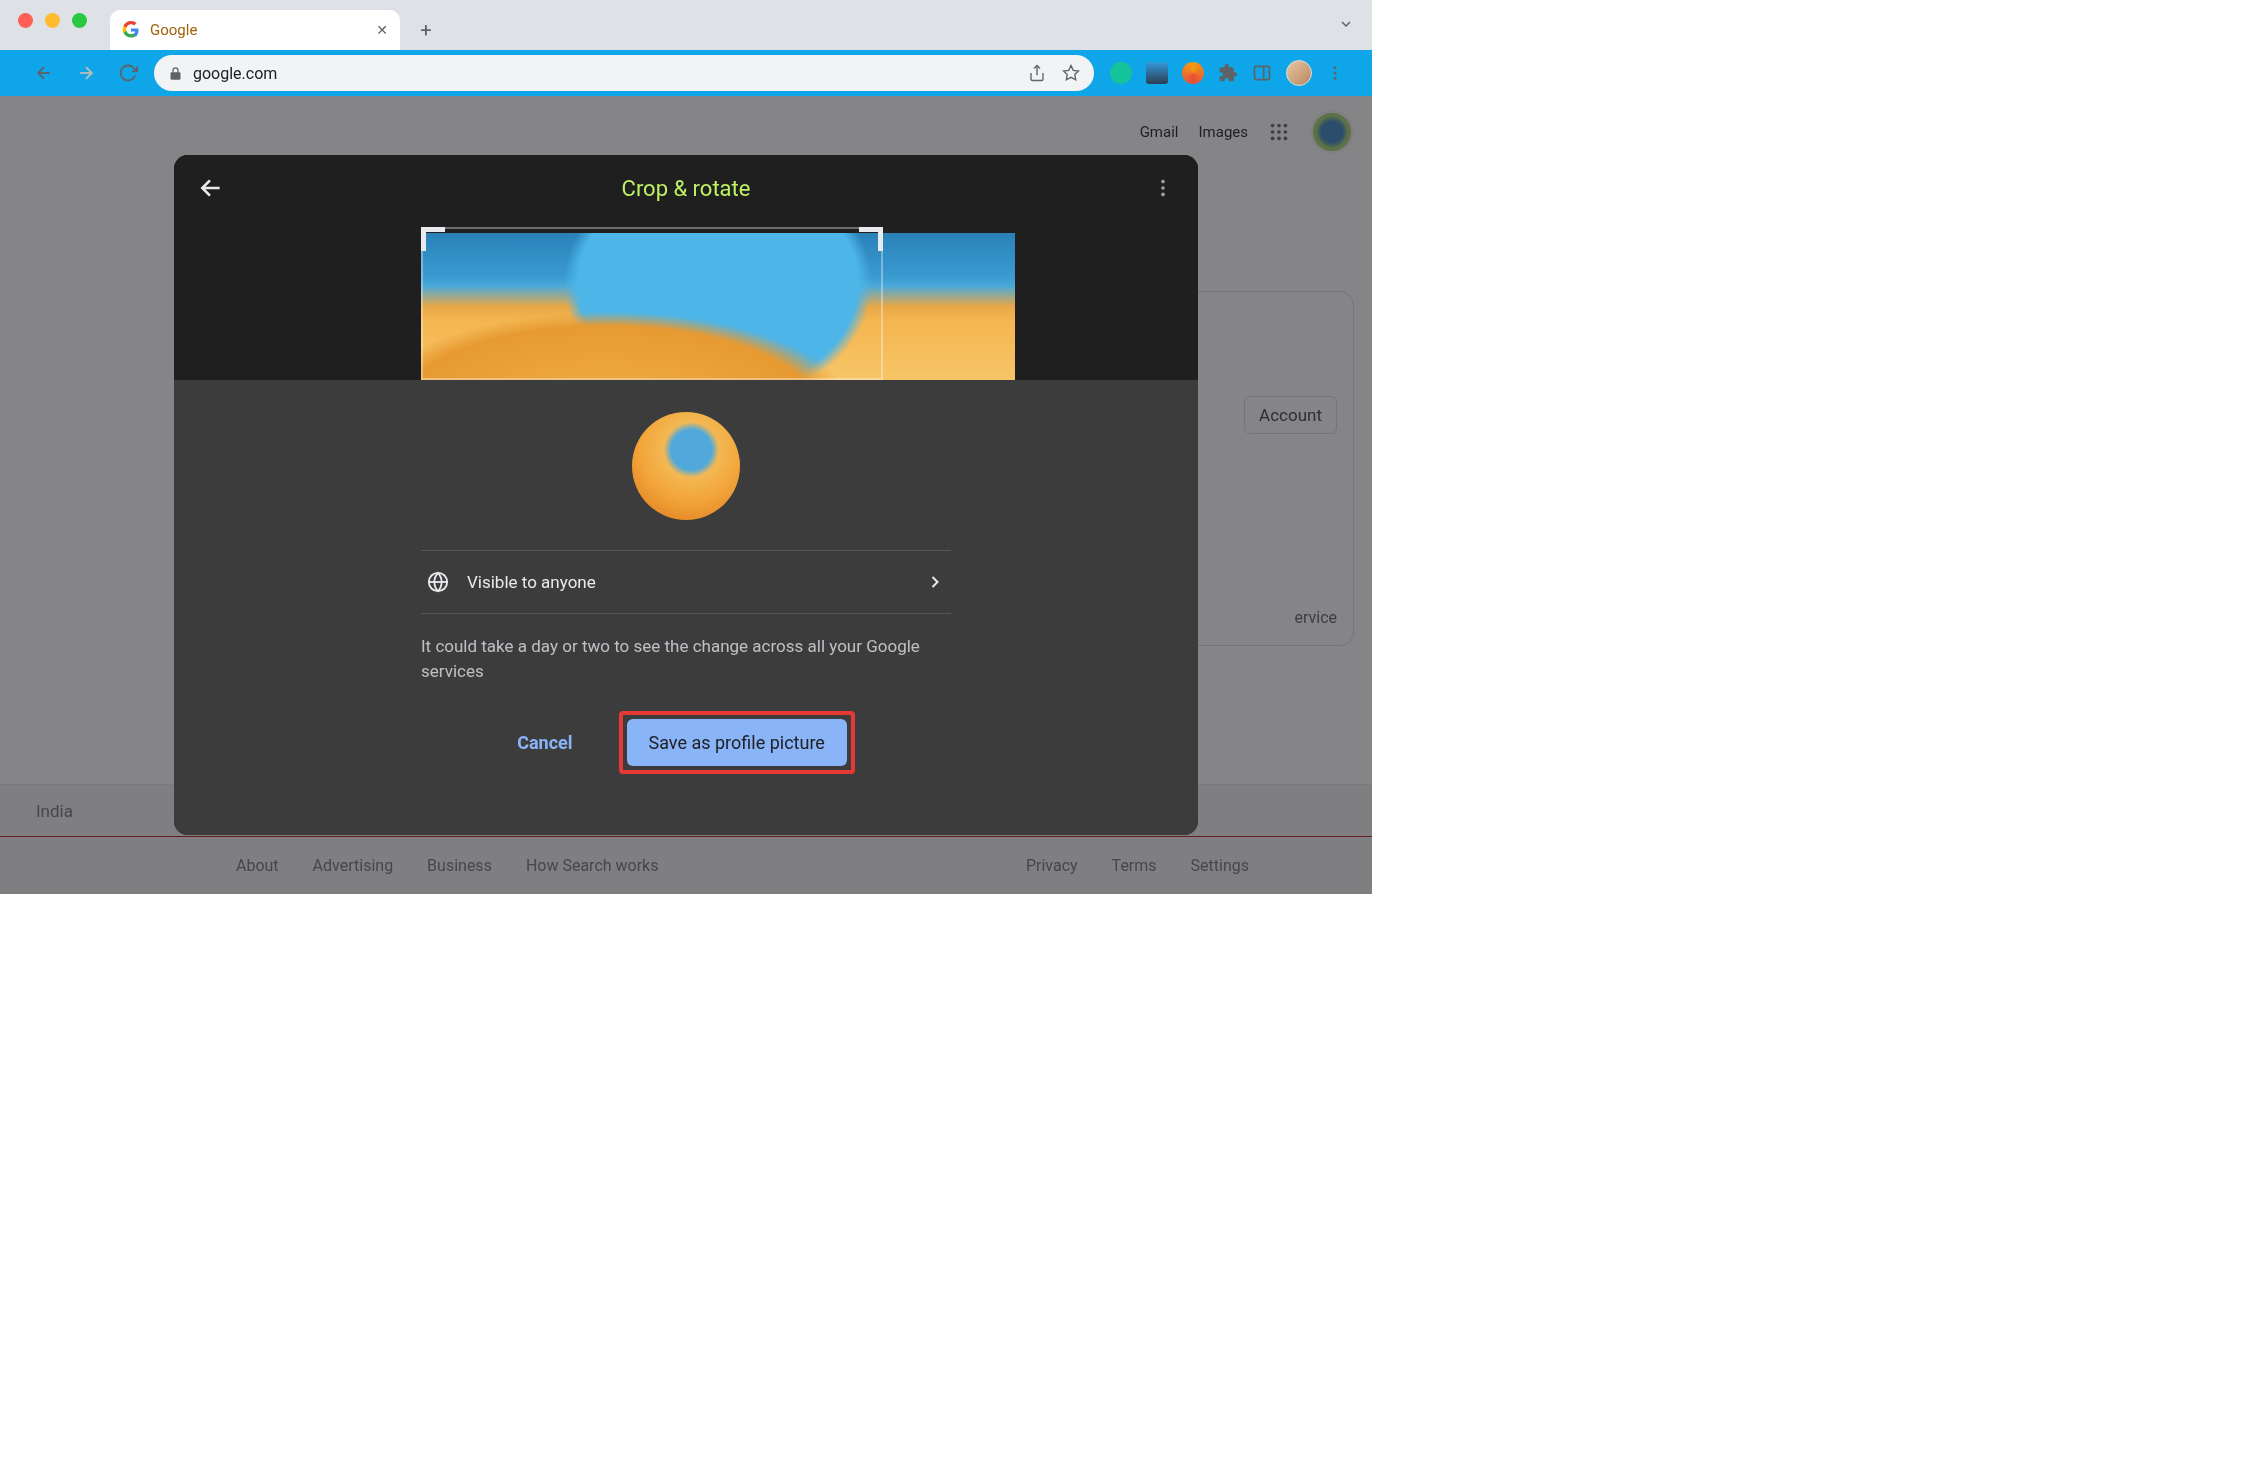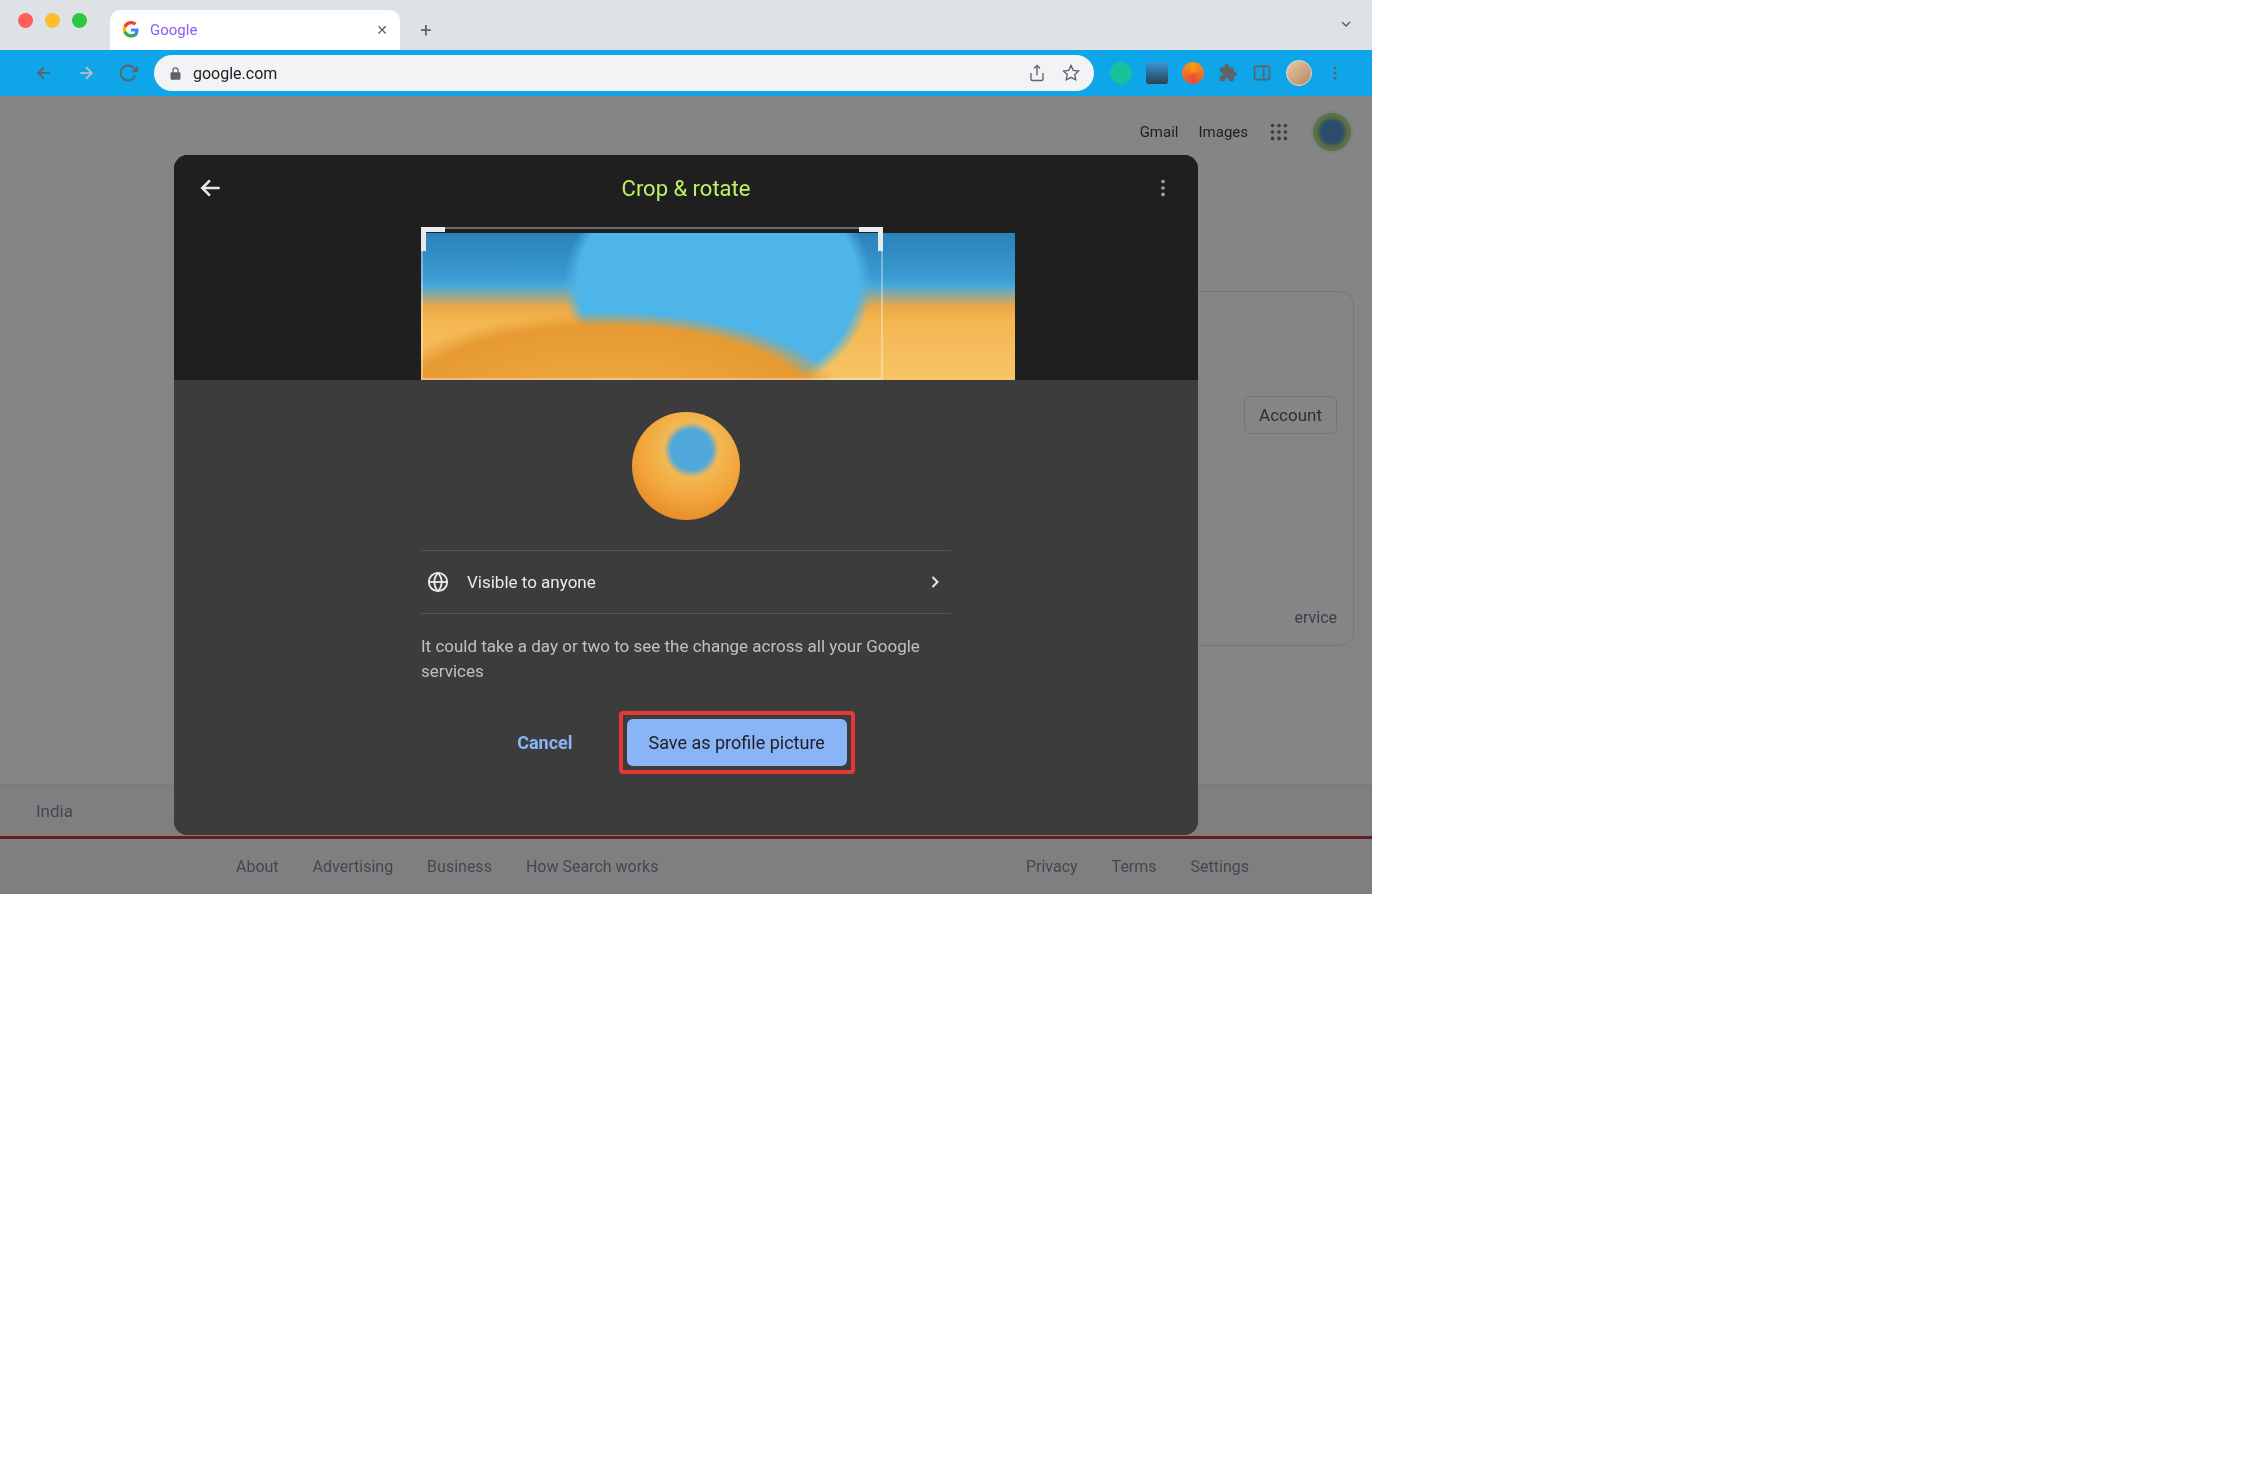--- a/index.html
+++ b/index.html
@@ -7,21 +7,21 @@
 
 
 .browser-chrome { height: 96px; background: #dee1e6; border-bottom: 1px solid #cfd2d6; }
 .tab-strip { height: 50px; display: flex; align-items: flex-end; padding-left: 14px; position: relative; }
 .traffic { position: absolute; left: 18px; top: 13px; display: flex; gap: 12px; }
 .traffic span { width: 15px; height: 15px; border-radius: 50%; display: block; }
 .tl-red { background: #ff5f57; }
 .tl-yellow { background: #febc2e; }
 .tl-green { background: #28c840; }
 .tab { background: #fff; border-radius: 10px 10px 0 0; height: 40px; width: 290px; margin-left: 96px; display: flex; align-items: center; padding: 0 12px; gap: 10px; position: relative; }
-.tab-title { font-size: 15px; color: #8b5cf6; flex: 1; }
+.tab-title { font-size: 15px; color: #a16207; flex: 1; }
 .tab-close { color: #5f6368; font-size: 14px; cursor: pointer; }
 .new-tab { width: 32px; height: 32px; margin-left: 10px; margin-bottom: 4px; display: flex; align-items: center; justify-content: center; color: #5f6368; font-size: 20px; cursor: pointer; border-radius: 50%; }
 .tab-dropdown { position: absolute; right: 18px; top: 16px; color: #5f6368; }
 
 .toolbar { height: 46px; background: #0ea5e9; display: flex; align-items: center; padding: 0 28px; gap: 10px; }
 .nav-btn { width: 32px; height: 32px; display: flex; align-items: center; justify-content: center; color: #5f6368; border-radius: 50%; }
 .nav-disabled { color: #bdbdbd; }
 .omnibox { flex: 1; height: 36px; background: #f1f3f4; border-radius: 18px; display: flex; align-items: center; padding: 0 14px; gap: 10px; font-size: 16px; color: #202124; }
 .omnibox .right-icons { margin-left: auto; display: flex; gap: 16px; color: #5f6368; }
 .ext-row { display: flex; align-items: center; gap: 14px; margin-left: 6px; }
@@ -34,21 +34,21 @@
 .top-links { position: absolute; right: 18px; top: 14px; display: flex; align-items: center; gap: 20px; }
 .top-links a { font-size: 15px; color: #202124; }
 .apps-grid { width: 22px; height: 22px; color: #5f6368; }
 .user-circ { width: 44px; height: 44px; border-radius: 50%; background: radial-gradient(circle at center, #3c84c4 0%, #3c84c4 40%, #a9d36e 60%, #a9d36e 100%); border: 3px solid #f1f3f4; }
 
 .side-card { position: absolute; right: 18px; top: 195px; width: 250px; height: 355px; border: 1px solid #dadce0; border-radius: 14px; background: #fff; padding: 20px; }
 .side-card .acct-btn { position: absolute; right: 16px; top: 104px; border: 1px solid #dadce0; border-radius: 6px; padding: 8px 14px; font-size: 17px; color: #3c4043; background: #fff; cursor: pointer; }
 .side-card .svc { position: absolute; right: 16px; bottom: 18px; font-size: 16px; color: #5f6368; }
 
 .region-bar { position: absolute; bottom: 58px; left: 0; right: 0; height: 52px; background: #f2f2f2; border-top: 1px solid #e4e4e4; display: flex; align-items: center; padding: 0 36px; font-size: 17px; color: #70757a; }
-.footer-bar { position: absolute; bottom: 0; left: 0; right: 0; height: 58px; background: #f2f2f2; border-top: 3px solid #b91c1c; display: flex; align-items: center; padding: 0 36px; font-size: 16px; color: #70757a; }
+.footer-bar { position: absolute; bottom: 0; left: 0; right: 0; height: 58px; background: #f2f2f2; border-top: 1px solid #b91c1c; display: flex; align-items: center; padding: 0 36px; font-size: 16px; color: #70757a; }
 .footer-left { display: flex; gap: 34px; margin-left: 200px; }
 .footer-right { display: flex; gap: 34px; margin-left: auto; margin-right: 87px; }
 
 
 .modal { position: absolute; top: 155px; left: 174px; width: 1024px; height: 680px; border-radius: 14px; overflow: hidden; background: #1f1f1f; display: flex; flex-direction: column; }
 .modal-top { background: #1f1f1f; height: 225px; position: relative; flex-shrink: 0; }
 .modal-header { height: 66px; display: flex; align-items: center; justify-content: center; position: relative; }
 .back-arrow { position: absolute; left: 24px; color: #e8eaed; }
 .modal-title { color: #bef264; font-size: 22px; font-weight: 400; }
 .more-dots { position: absolute; right: 24px; color: #9aa0a6; }

